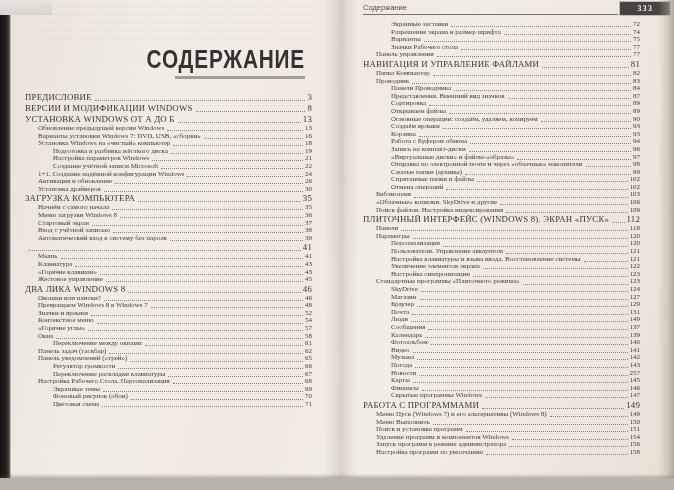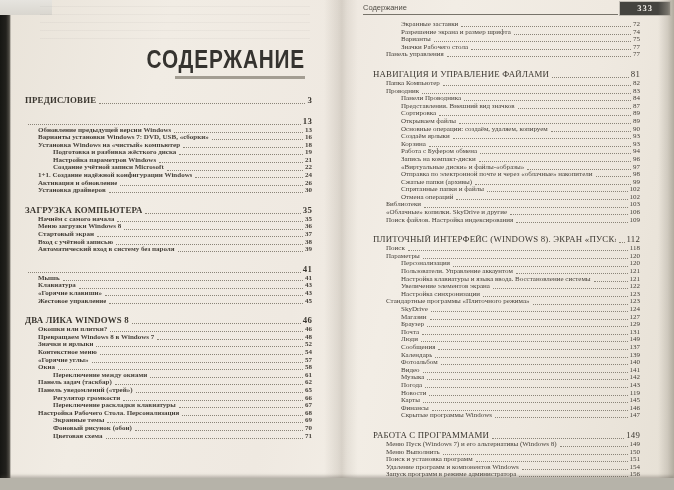--- a/index.html
+++ b/index.html
@@ -52,24 +52,24 @@
     font-family:"Liberation Sans", sans-serif; font-size:7.5px; color:#514d46; }
   .rh-rule { position:absolute; left:11px; right:42px; top:14px; height:1px; background:#77736a; }
   .rh-badge { position:absolute; right:-10px; top:2px; width:50px; height:13px;
     background:var(--badge-bg,#45443f); color:var(--badge-text,#f0ede7);
     font-family:Liberation Serif, serif; font-size:8.5px; font-weight:bold;
     text-align:center; line-height:13px; letter-spacing:1px;
     box-shadow:0 0 0 1px rgba(60,58,52,.25); }
 
   
   .toc { position:absolute; }
-  .toc-l { top:85px; left:15px; right:20px;font-weight:bold; }
-  .toc-r { top:21px; left:21px; right:20px; }
+  .toc-l { top:92px; left:15px; right:20px; }
+  .toc-r { top:21px; left:11px; right:20px; }
   .row { display:flex; align-items:baseline; color:var(--text,#46413a); }
-  .l0 { font-size:8.8px; line-height:10.5px; margin:10px 0 .5px 0;
+  .l0 { font-size:8.8px; line-height:10.5px; margin:0 0 .5px 0;
         color:var(--chapter,#3a362f); letter-spacing:.2px; }
   .l1, .l2 { font-size:7px; line-height:7.6px; }
   .l1 { padding-left:13px; }
   .l2 { padding-left:28px; }
   .t { flex:0 1 auto; white-space:nowrap; overflow:hidden; }
   .dots { flex:1 1 auto; min-width:6px; border-bottom:1px dotted var(--dots,#8a8478);
           margin:0 2px 1.5px 3px; align-self:stretch; }
   .p { flex:0 0 auto; }
 </style>
 </head>
@@ -84,20 +84,26 @@
       <div class="title">СОДЕРЖАНИЕ</div>
       <div class="title-rule"></div>
     </div>
     <div class="toc toc-l">
         <div class="row l0">
           <span class="t">ПРЕДИСЛОВИЕ</span>
           <span class="dots"></span>
           <span class="p">3</span>
         </div>
         <div class="row l0">
+          <span class="t">ВЕРСИИ И МОДИФИКАЦИИ WINDOWS</span>
+          <span class="dots"></span>
+          <span class="p">8</span>
+        </div>
+        <div class="row l0">
+          <span class="t">УСТАНОВКА WINDOWS ОТ А ДО Б</span>
           <span class="dots"></span>
           <span class="p">13</span>
         </div>
         <div class="row l1">
           <span class="t">Обновление предыдущей версии Windows</span>
           <span class="dots"></span>
           <span class="p">13</span>
         </div>
         <div class="row l1">
           <span class="t">Варианты установки Windows 7: DVD, USB, «сборки»</span>
@@ -407,21 +413,21 @@
           <span class="t">Поиск файлов. Настройка индексирования</span>
           <span class="dots"></span>
           <span class="p">109</span>
         </div>
         <div class="row l0">
           <span class="t">ПЛИТОЧНЫЙ ИНТЕРФЕЙС (WINDOWS 8). ЭКРАН «ПУСК»</span>
           <span class="dots"></span>
           <span class="p">112</span>
         </div>
         <div class="row l1">
-          <span class="t">Поиск</span>
+          <span class="t">Панели</span>
           <span class="dots"></span>
           <span class="p">118</span>
         </div>
         <div class="row l1">
           <span class="t">Параметры</span>
           <span class="dots"></span>
           <span class="p">120</span>
         </div>
         <div class="row l2">
           <span class="t">Персонализация</span>
@@ -504,21 +510,21 @@
           <span class="p">142</span>
         </div>
         <div class="row l2">
           <span class="t">Погода</span>
           <span class="dots"></span>
           <span class="p">143</span>
         </div>
         <div class="row l2">
           <span class="t">Новости</span>
           <span class="dots"></span>
-          <span class="p">119</span>
+          <span class="p">257</span>
         </div>
         <div class="row l2">
           <span class="t">Карты</span>
           <span class="dots"></span>
           <span class="p">145</span>
         </div>
         <div class="row l2">
           <span class="t">Финансы</span>
           <span class="dots"></span>
           <span class="p">146</span>

